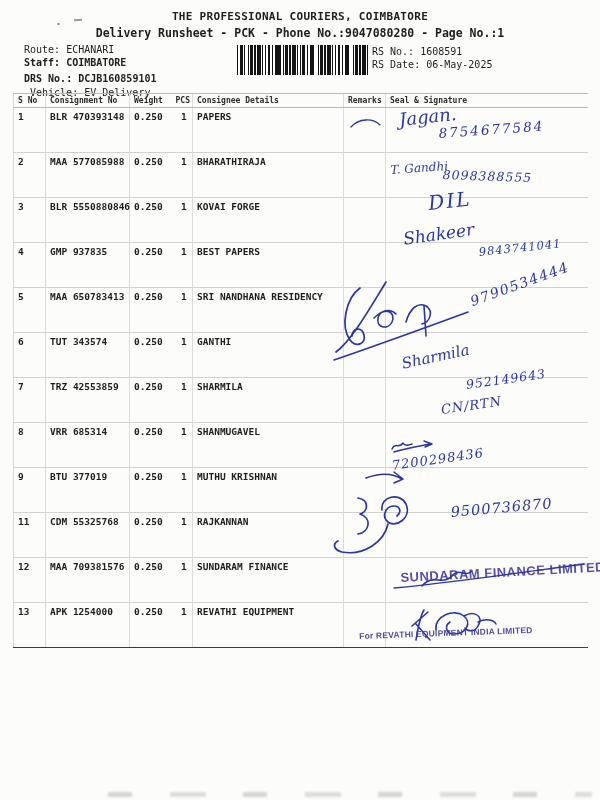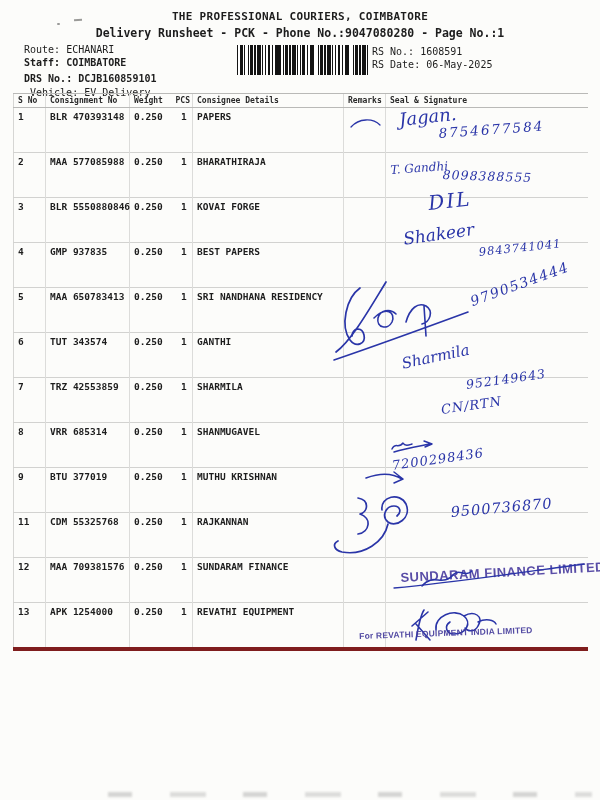--- a/index.html
+++ b/index.html
@@ -31,21 +31,21 @@
   .a1{left:57px;top:23px;width:3px;height:2px;border-radius:2px;}
   .a2{left:74px;top:19px;width:8px;height:1.5px;transform:rotate(-4deg);}
 
   
   table.sheet{position:absolute;left:13px;top:93px;width:574px;border-collapse:collapse;
     table-layout:fixed;border-left:1px solid #d6d6d4;padding-left:13px;}
   table.sheet th{height:13px;font-size:8px;font-weight:bold;text-align:left;color:#2a2a2a;
     border-top:1px solid #b9b9b7;border-bottom:1px solid #b9b9b7;padding:0 0 0 4px;vertical-align:middle;}
   table.sheet td{height:41px;font-size:9.5px;font-weight:bold;vertical-align:top;
     padding:3px 0 0 4px;border-top:1px solid #d2d2d0;white-space:nowrap;overflow:visible;}
-  table.sheet tr.last td{border-bottom:4px solid #7f1d1d;margin-left:48px;}
+  table.sheet tr.last td{border-bottom:1px solid #7f1d1d;margin-left:48px;}
   .v{border-left:1px solid #dcdcda;}
   th.h-remarks{padding-left:9px;}
   th.h-seal{padding-left:23px;margin-top:24px;}
   td.c-weight{padding-left:7px;}
   td.c-pcs{text-align:center;padding-left:0;}
   td.c-sno{padding-left:6px;}
 
   
   .hw{position:absolute;color:#2a35a8;font-family:"DejaVu Serif",serif;font-style:italic;
     white-space:nowrap;transform-origin:left top;}

